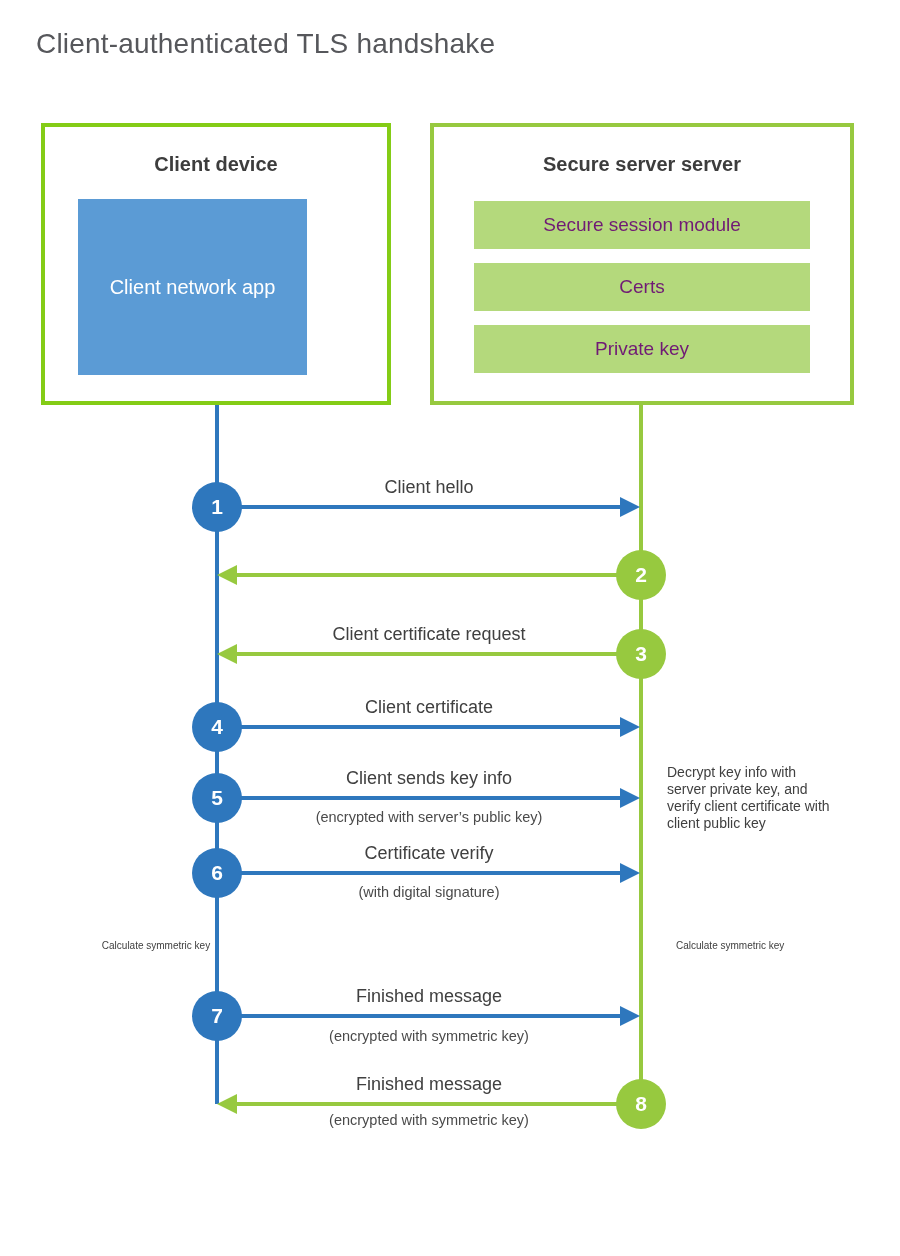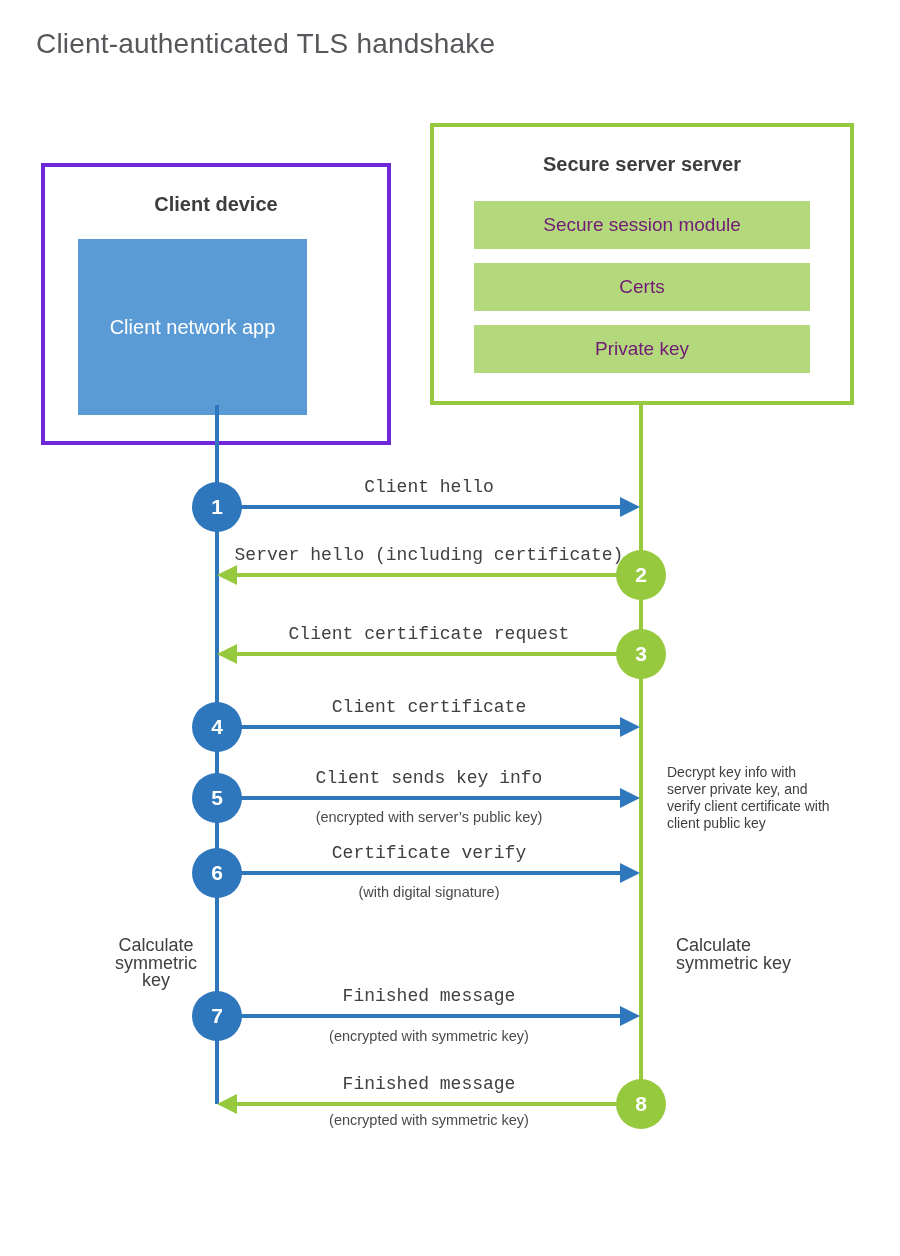--- a/index.html
+++ b/index.html
@@ -6,21 +6,21 @@
   .canvas{
     position:relative;width:900px;height:1256px;background:#ffffff;
     font-family:"Liberation Sans","DejaVu Sans",sans-serif;overflow:hidden;
   }
   .page-title{
     position:absolute;left:36px;top:28px;font-size:28px;font-weight:300;
     color:#56575b;letter-spacing:0.2px;
   }
   
   .entity-box{position:absolute;top:123px;height:282px;background:#fff;box-sizing:border-box;}
-  .entity-box.client{left:41px;width:350px;border:4px solid #6d28d9;margin-top:40px;}
+  .entity-box.client{left:41px;width:350px;border:4px solid #84cc16;}
   .entity-box.server{left:430px;width:424px;border:4px solid #97c93f;}
   .entity-title{
     position:absolute;left:0;right:0;top:26px;text-align:center;
     font-size:20px;font-weight:700;color:#3d3d3d;
   }
   .app-rect{
     position:absolute;left:33px;top:72px;width:229px;height:176px;background:#5b9bd5;
     display:flex;align-items:center;justify-content:center;text-align:center;
     color:#ffffff;font-size:20px;line-height:1.45;
   }
@@ -47,31 +47,31 @@
   
   .shaft{position:absolute;height:4px;z-index:2;}
   .shaft.blue{background:#2e77bd;left:217px;width:403px;}
   .shaft.green{background:#97c93f;left:237px;width:404px;}
   .head{position:absolute;width:0;height:0;z-index:2;}
   .head.right{border-top:10px solid transparent;border-bottom:10px solid transparent;border-left:20px solid #2e77bd;left:620px;}
   .head.left{border-top:10px solid transparent;border-bottom:10px solid transparent;border-right:20px solid #97c93f;left:217px;}
   
   .msg-label{
     position:absolute;left:217px;width:424px;text-align:center;
-    font-size:18px;color:#404040;z-index:3;font-family:Liberation Mono, monospace;
+    font-size:18px;color:#404040;z-index:3;
   }
   .msg-sub{
     position:absolute;left:217px;width:424px;text-align:center;
     font-size:14.5px;color:#4a4a4a;z-index:3;
   }
   .side-note{
     position:absolute;left:667px;top:764px;width:165px;
     font-size:14px;line-height:17px;color:#404040;
   }
-  .calc-note{position:absolute;font-size:18px;line-height:17.5px;color:#404040;}
+  .calc-note{position:absolute;font-size:10px;line-height:17.5px;color:#404040;}
   .calc-note.left{left:100px;top:937px;width:112px;text-align:center;}
   .calc-note.right{left:676px;top:937px;width:120px;text-align:left;}
 </style>
 </head>
 <body>
 
 <div class="canvas">
 
   <div class="page-title">Client-authenticated TLS handshake</div>
 
@@ -90,21 +90,20 @@
   </div>
 
   <div class="lifeline blue"></div>
   <div class="lifeline green"></div>
 
   <div class="msg-label" style="top:477px">Client hello</div>
   <div class="shaft blue" style="top:505px"></div>
   <div class="head right" style="top:497px"></div>
   <div class="step-circle blue" style="top:482px">1</div>
 
-  <div class="msg-label" style="top:545px">Server hello (including certificate)</div>
   <div class="shaft green" style="top:573px"></div>
   <div class="head left" style="top:565px"></div>
   <div class="step-circle green" style="top:550px">2</div>
 
   <div class="msg-label" style="top:624px">Client certificate request</div>
   <div class="shaft green" style="top:652px"></div>
   <div class="head left" style="top:644px"></div>
   <div class="step-circle green" style="top:629px">3</div>
 
   <div class="msg-label" style="top:697px">Client certificate</div>

